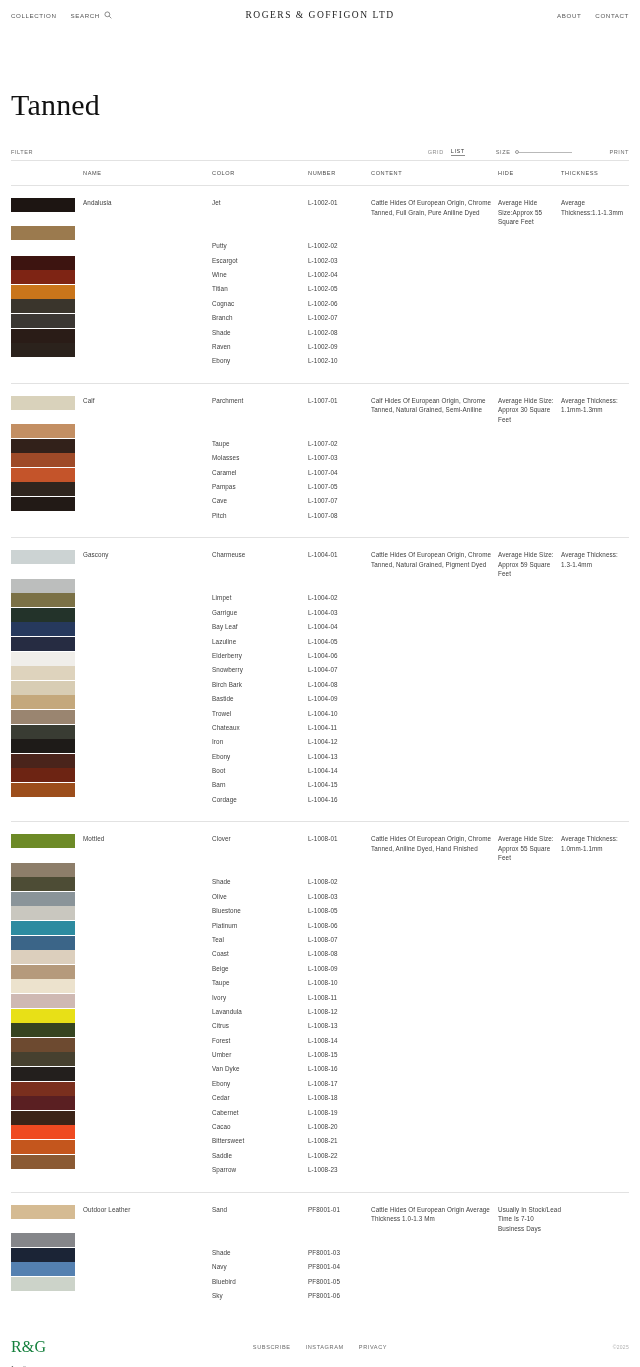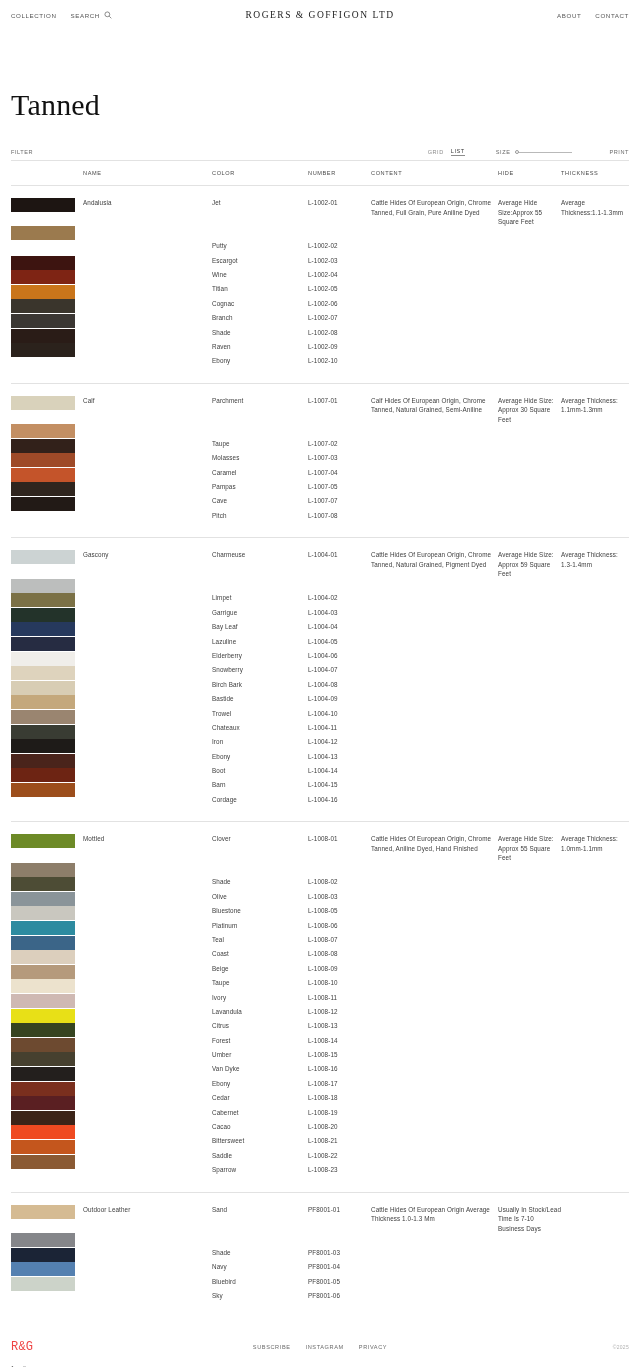--- a/index.html
+++ b/index.html
@@ -156,23 +156,23 @@
   
   .footer {
     position: absolute;
     left: 0; right: 0; bottom: 0;
     height: 40px;
     display: flex;
     align-items: center;
     padding: 0 11px;
   }
   .footer-logo {
-    font-family: Liberation Mono, monospace;
-    font-size: 12px;
-    color: #ef4444;
+    font-family: Liberation Serif, serif;
+    font-size: 16px;
+    color: #15803d;
     letter-spacing: 0.2px;
   }
   .footer-links {
     position: absolute;
     left: 0; right: 0;
     display: flex;
     justify-content: center;
     gap: 15px;
     font-size: 5.6px;
     letter-spacing: 0.6px;

